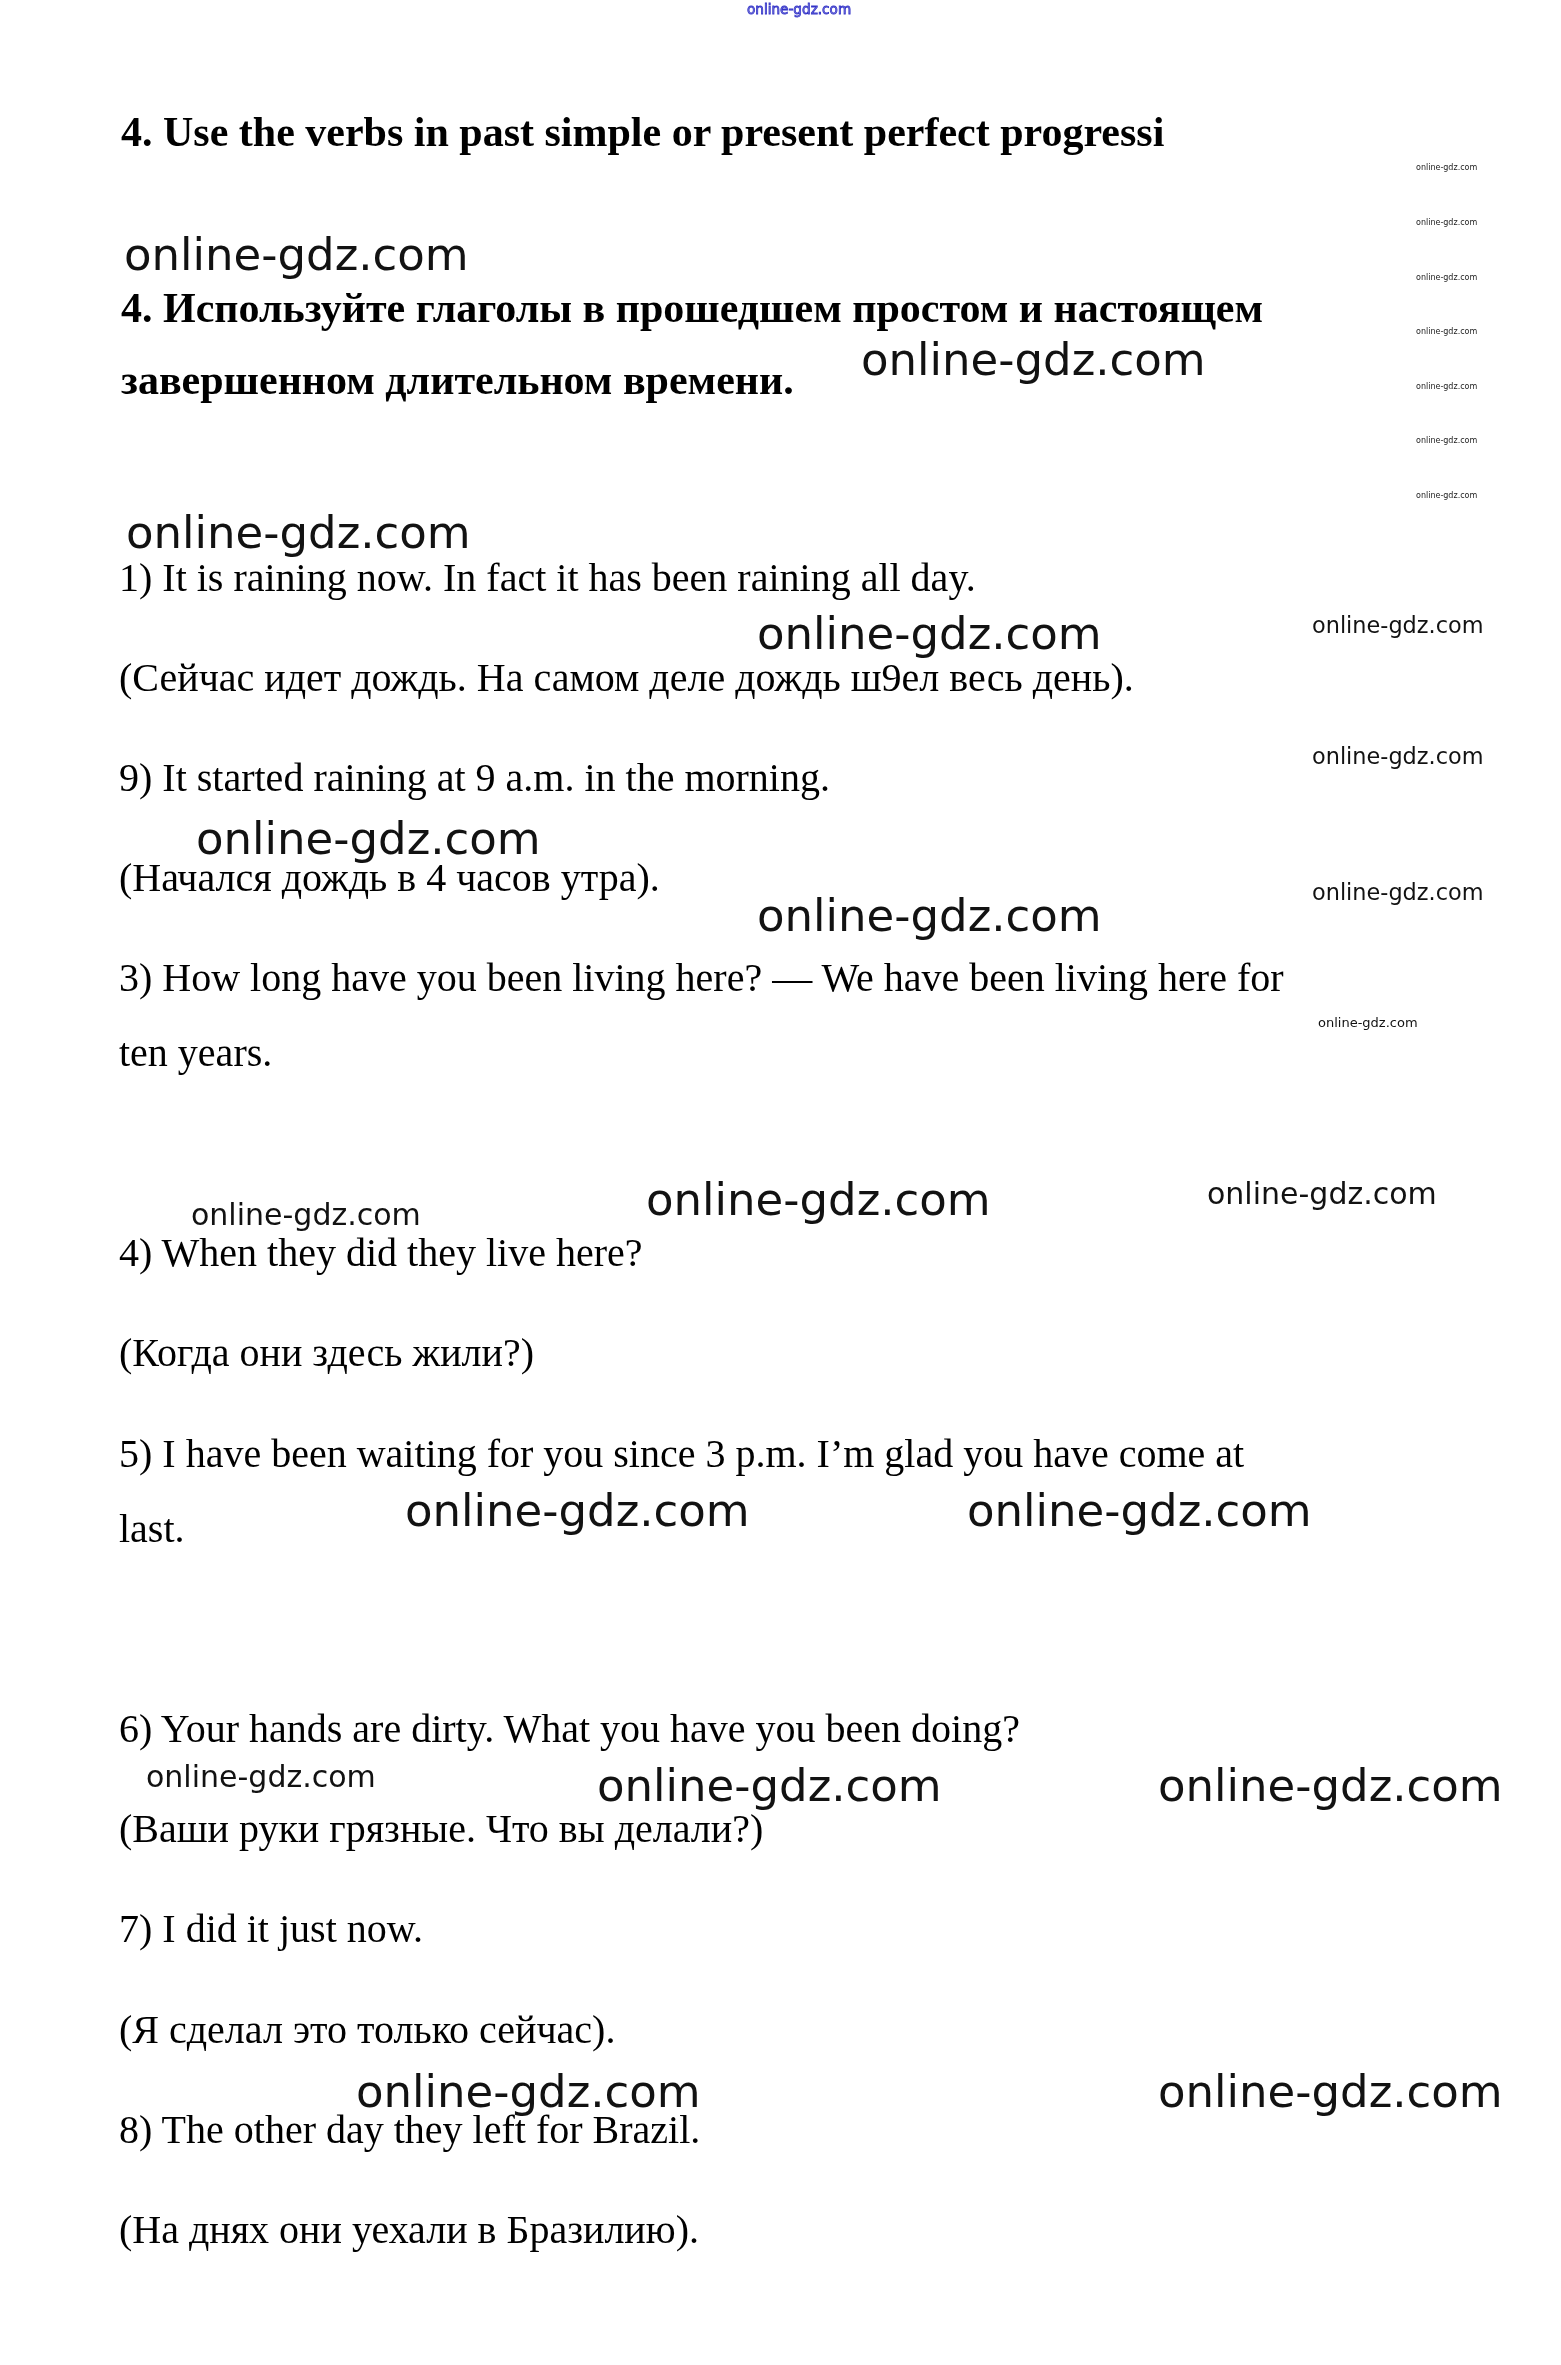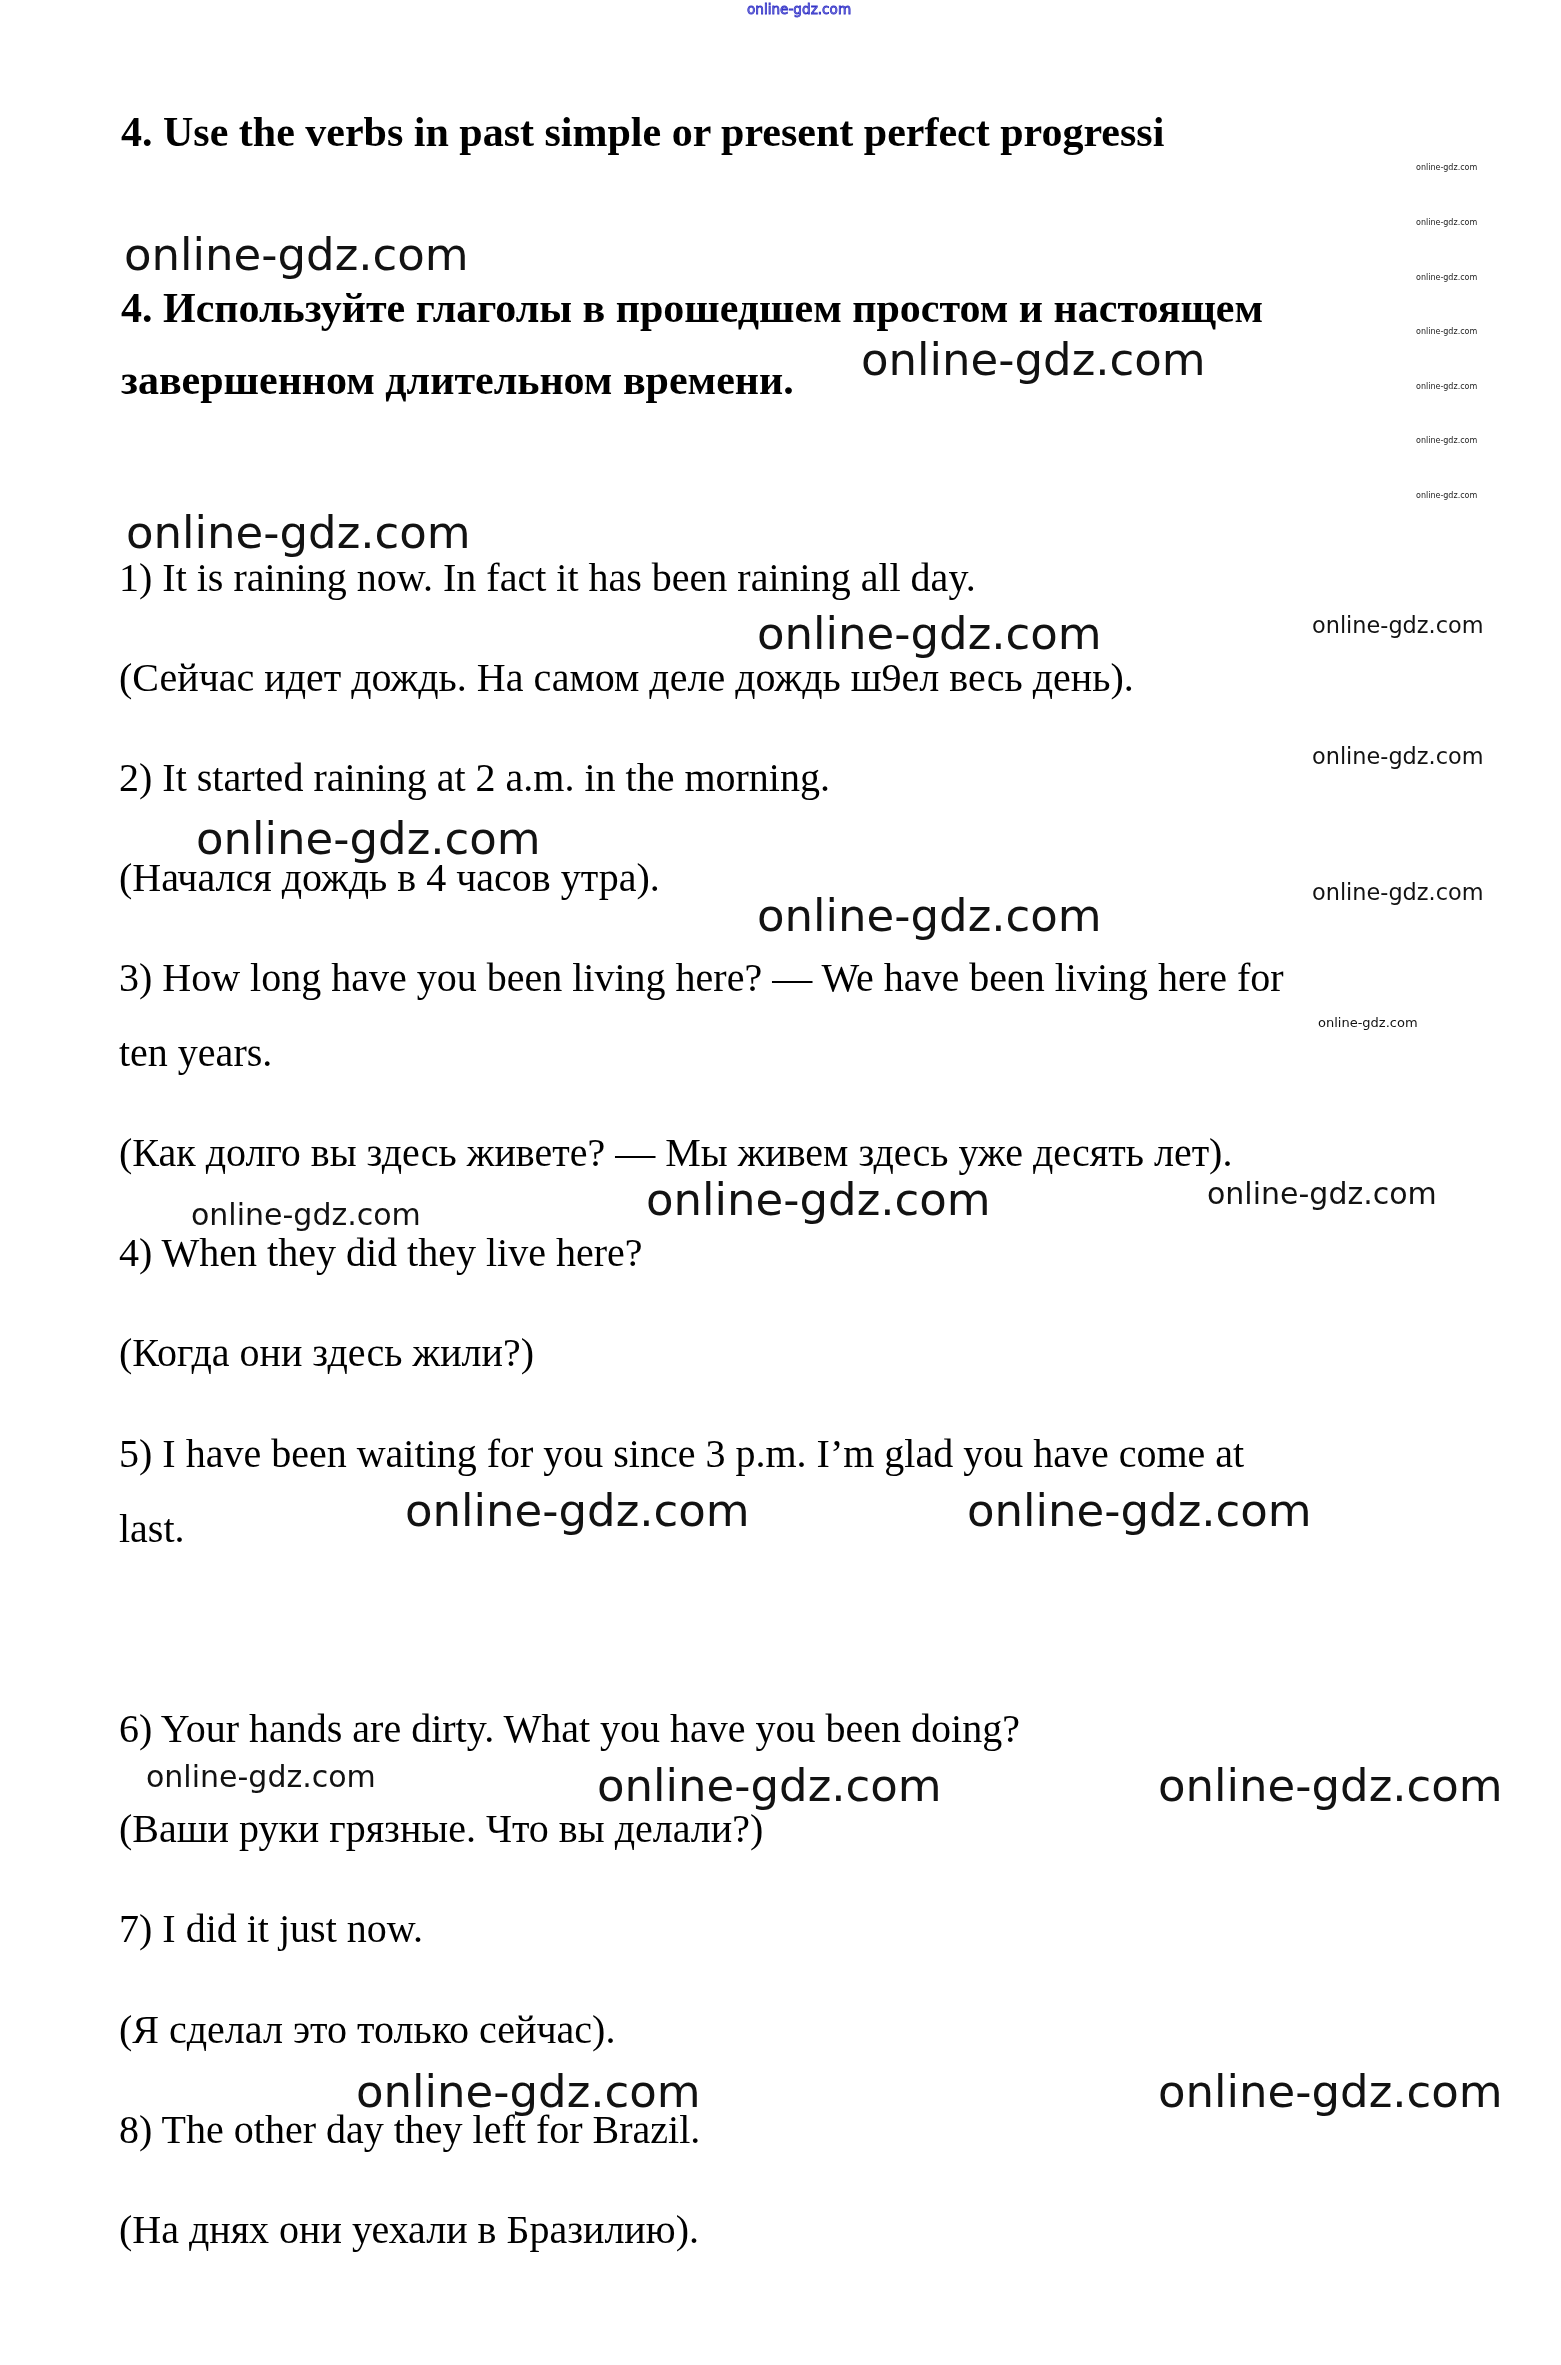--- a/index.html
+++ b/index.html
@@ -70,30 +70,29 @@
   <div class="txt heading" style="left:105px; top:357px;">завершенном длительном времени.</div>
 
   <div class="wm wm-big" style="left:110px; top:509px;">online-gdz.com</div>
 
   <div class="txt" style="left:103px; top:556px;">1) It is raining now. In fact it has been raining all day.</div>
   <div class="wm wm-big" style="left:741px; top:610px;">online-gdz.com</div>
   <div class="wm wm-md" style="left:1296px; top:614px;">online-gdz.com</div>
   <div class="txt" style="left:103px; top:656px;">(Сейчас идет дождь. На самом деле дождь ш9ел весь день).</div>
 
   <div class="wm wm-md" style="left:1296px; top:745px;">online-gdz.com</div>
-  <div class="txt" style="left:103px; top:756px;">2) It started raining at 2 a.m. in the morning.</div>
+  <div class="txt" style="left:103px; top:756px;">9) It started raining at 9 a.m. in the morning.</div>
   <div class="wm wm-big" style="left:180px; top:815px;">online-gdz.com</div>
   <div class="txt" style="left:103px; top:856px;">(Начался дождь в 4 часов утра).</div>
   <div class="wm wm-big" style="left:741px; top:892px;">online-gdz.com</div>
   <div class="wm wm-md" style="left:1296px; top:881px;">online-gdz.com</div>
 
   <div class="txt" style="left:103px; top:956px;">3) How long have you been living here? — We have been living here for</div>
   <div class="wm wm-sm" style="left:1302px; top:1016px;">online-gdz.com</div>
   <div class="txt" style="left:103px; top:1031px;">ten years.</div>
-  <div class="txt" style="left:103px; top:1131px;">(Как долго вы здесь живете? — Мы живем здесь уже десять лет).</div>
 
   <div class="wm wm-big" style="left:630px; top:1176px;">online-gdz.com</div>
   <div class="wm wm-ml" style="left:1191px; top:1178px;">online-gdz.com</div>
   <div class="wm wm-ml" style="left:175px; top:1199px;">online-gdz.com</div>
 
   <div class="txt" style="left:103px; top:1231px;">4) When they did they live here?</div>
   <div class="txt" style="left:103px; top:1331px;">(Когда они здесь жили?)</div>
 
   <div class="txt" style="left:103px; top:1432px;">5) I have been waiting for you since 3 p.m. I’m glad you have come at</div>
   <div class="wm wm-big" style="left:389px; top:1487px;">online-gdz.com</div>

